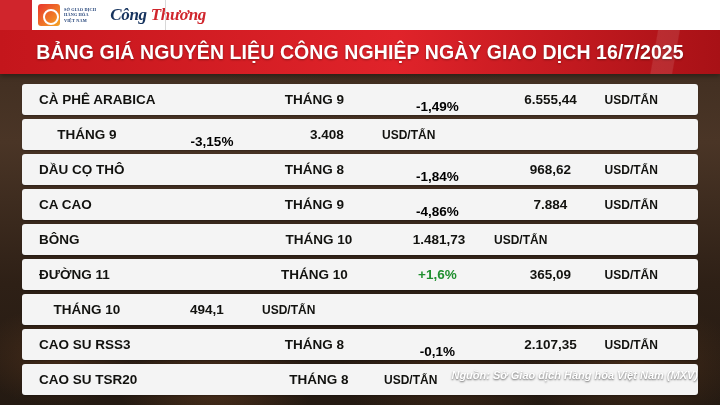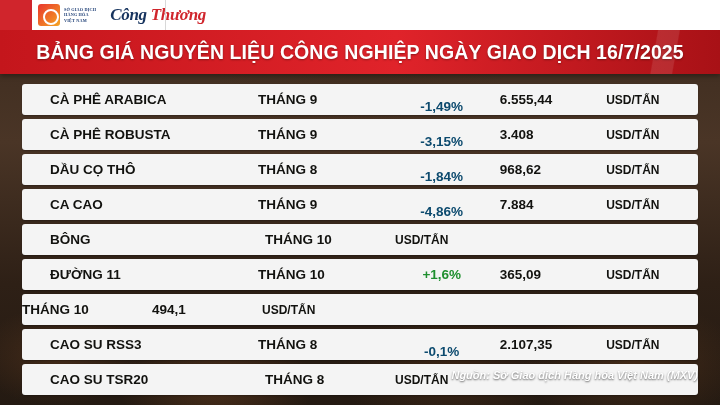--- a/index.html
+++ b/index.html
@@ -138,27 +138,27 @@
     align-items: center;
     box-shadow: 0 1px 2px rgba(0,0,0,.28);
   }
   .cell {
     font-size: 13.5px;
     font-weight: bold;
     color: #12120f;
     white-space: nowrap;
     overflow: hidden;
   }
-  .c-name   { width: 215px; padding-left: 28px; }
-  .c-month  { width: 130px; text-align: left; }
+  .c-name   { width: 215px; padding-left: 17px; }
+  .c-month  { width: 130px; text-align: center; }
   .c-change { width: 120px; text-align: center; }
-  .c-price  { width: 110px; text-align: left; }
+  .c-price  { width: 110px; text-align: center; }
   .c-unit   { width: 95px;  font-size: 12px; }
   .up   { color: #1f8f2f; }
-  .down { color: #0c4a6e; margin-top: 14px; }
+  .down { color: #000000; margin-top: 14px; }
   
   .source {
     position: absolute;
     right: 22px;
     bottom: 24px;
     font-size: 11px;
     font-style: italic;
     font-weight: bold;
     color: #ffffff;
     text-shadow: 0 1px 2px rgba(0,0,0,.6);
@@ -191,21 +191,20 @@
 
     <div class="row">
       <div class="cell c-name">CÀ PHÊ ARABICA</div>
       <div class="cell c-month">THÁNG 9</div>
       <div class="cell c-change down">-1,49%</div>
       <div class="cell c-price">6.555,44</div>
       <div class="cell c-unit">USD/TẤN</div>
     </div>
 
     <div class="row">
-      <div class="cell c-name">CÀ PHÊ ROBUSTA</div>
       <div class="cell c-month">THÁNG 9</div>
       <div class="cell c-change down">-3,15%</div>
       <div class="cell c-price">3.408</div>
       <div class="cell c-unit">USD/TẤN</div>
     </div>
 
     <div class="row">
       <div class="cell c-name">DẦU CỌ THÔ</div>
       <div class="cell c-month">THÁNG 8</div>
       <div class="cell c-change down">-1,84%</div>
@@ -217,20 +216,21 @@
       <div class="cell c-name">CA CAO</div>
       <div class="cell c-month">THÁNG 9</div>
       <div class="cell c-change down">-4,86%</div>
       <div class="cell c-price">7.884</div>
       <div class="cell c-unit">USD/TẤN</div>
     </div>
 
     <div class="row">
       <div class="cell c-name">BÔNG</div>
       <div class="cell c-month">THÁNG 10</div>
+      <div class="cell c-price">1.481,73</div>
       <div class="cell c-unit">USD/TẤN</div>
     </div>
 
     <div class="row">
       <div class="cell c-name">ĐƯỜNG 11</div>
       <div class="cell c-month">THÁNG 10</div>
       <div class="cell c-change up">+1,6%</div>
       <div class="cell c-price">365,09</div>
       <div class="cell c-unit">USD/TẤN</div>
     </div>

